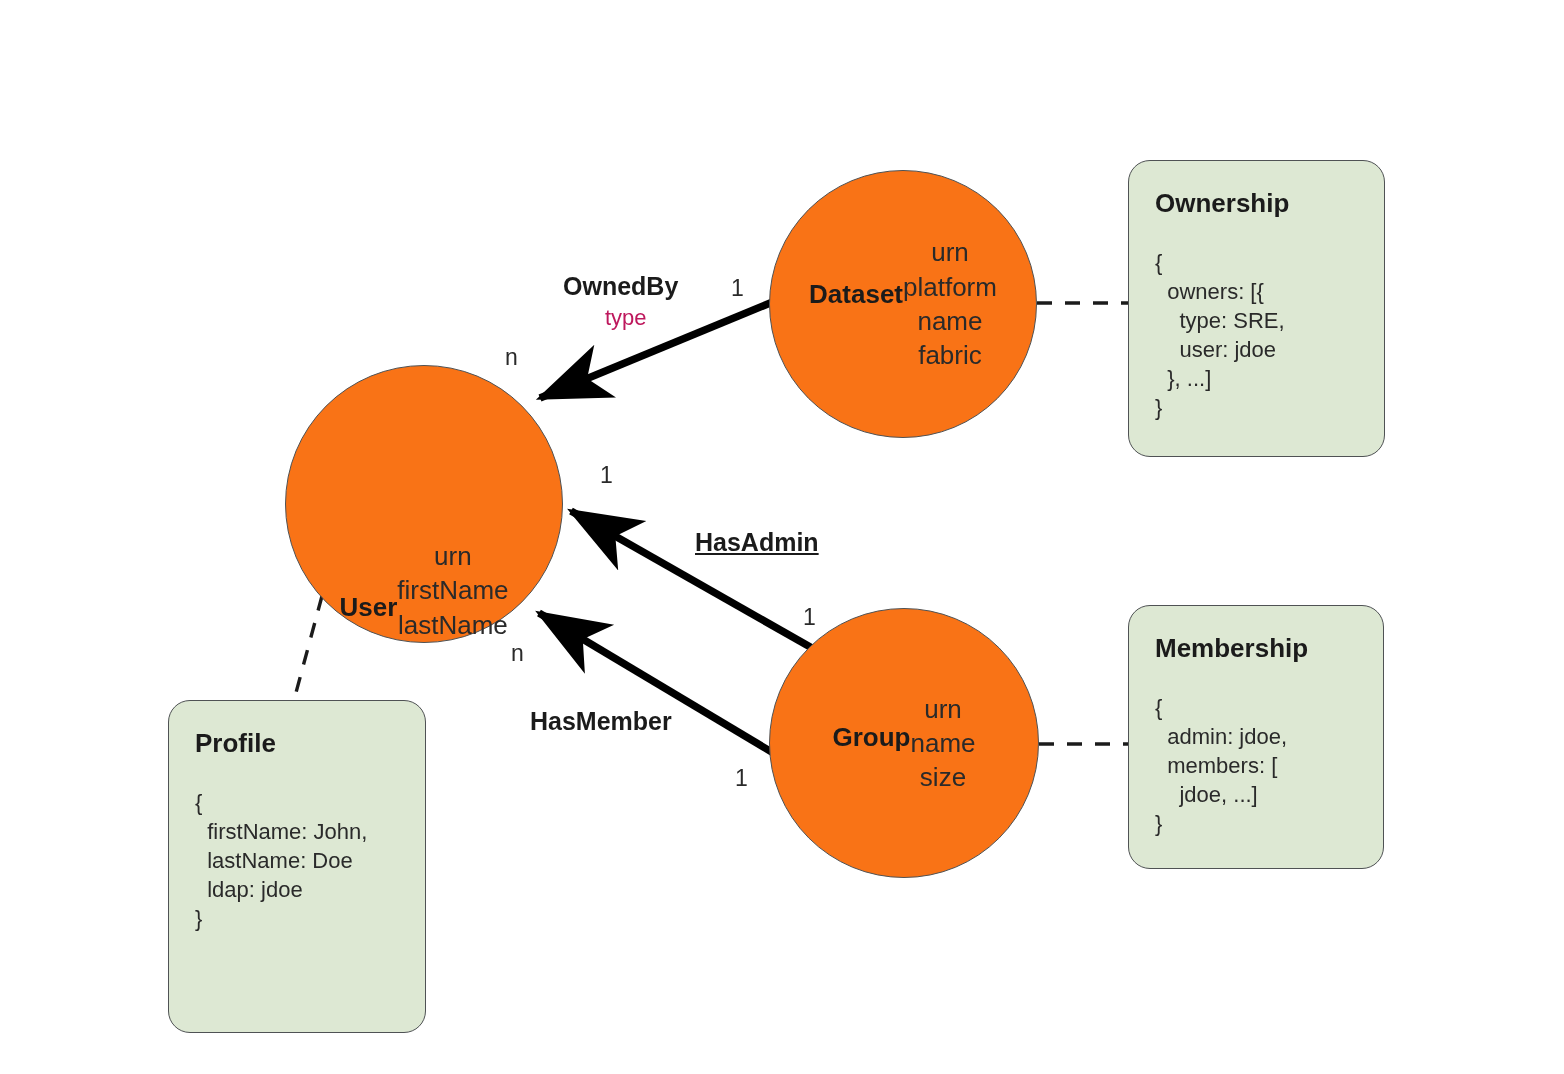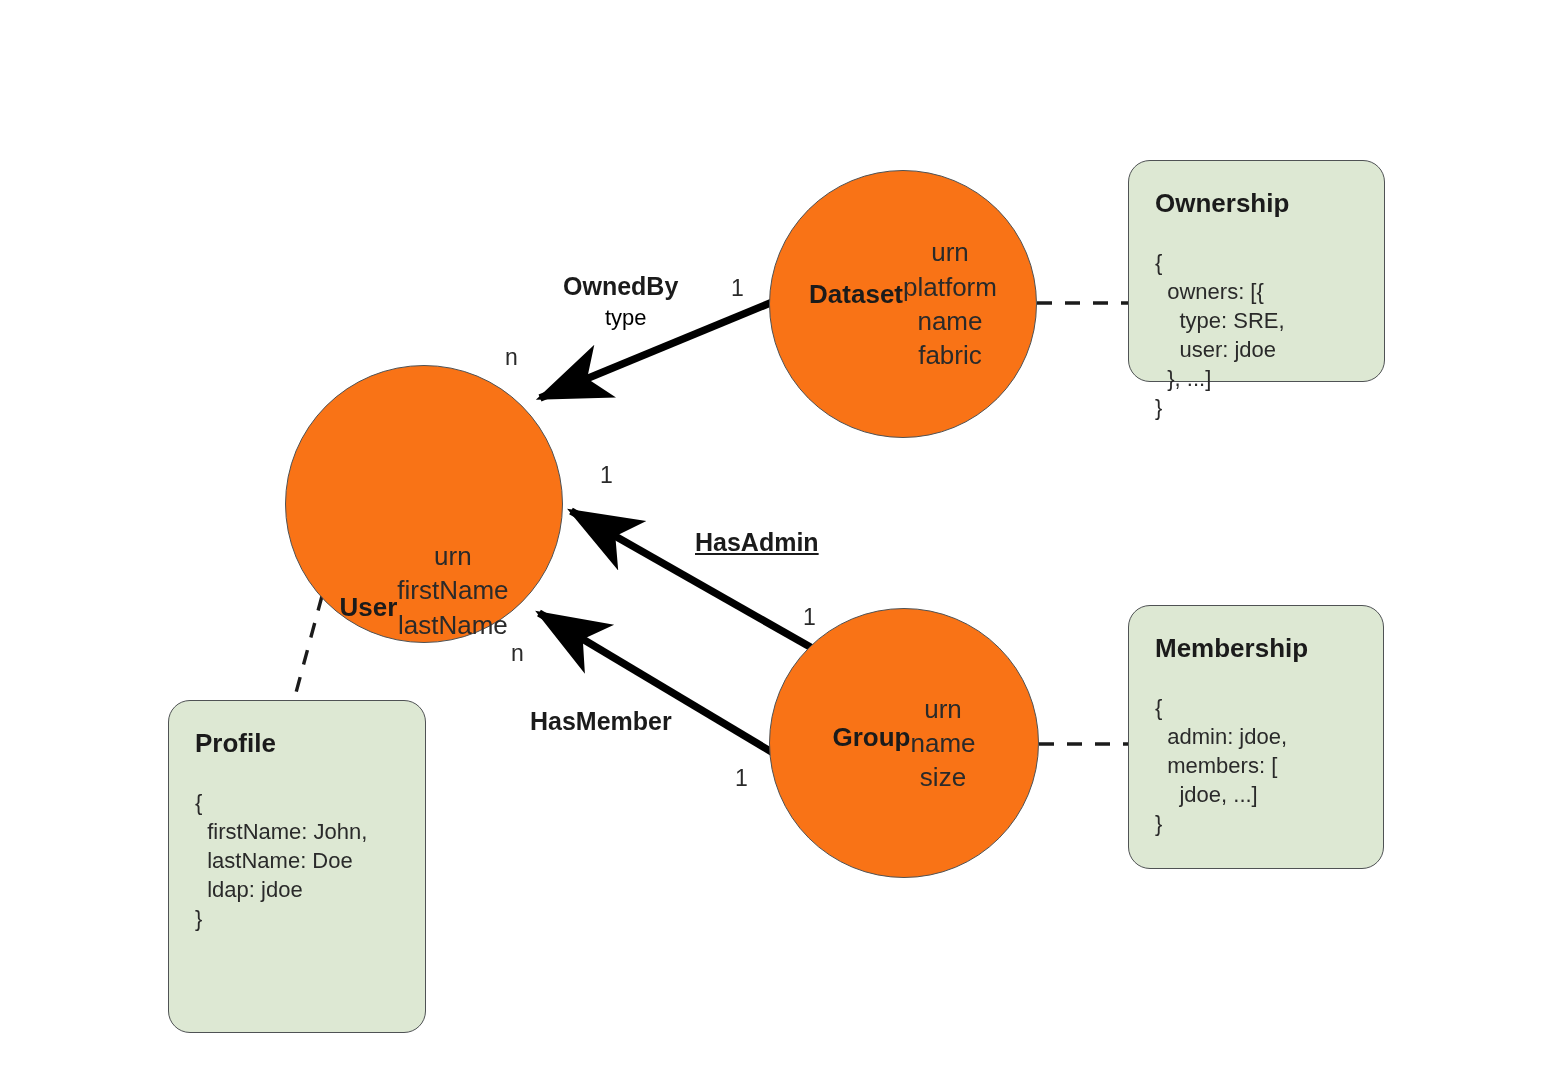--- a/index.html
+++ b/index.html
@@ -79,39 +79,39 @@
     line-height: 1.1;
     margin-bottom: 30px;
   }
   .aspect .a-body {
     font-size: 22px;
     line-height: 1.32;
     white-space: pre;
     color: #2a2a2a;
   }
 
-  #box-ownership  { left: 1128px; top: 160px; width: 257px; height: 222px; }
+  #box-ownership  { left: 1128px; top: 160px; width: 257px; height: 297px; }
   #box-membership { left: 1128px; top: 605px; width: 256px; height: 264px; }
   #box-profile    { left: 168px;  top: 700px; width: 258px; height: 333px; }
 
   
   .lbl {
     position: absolute;
     color: #1b1b1b;
     white-space: nowrap;
     line-height: 1.15;
   }
   .lbl.rel {
     font-size: 25px;
     font-weight: bold;
   }
   .lbl.sub {
     font-size: 22px;
     font-weight: normal;
-    color: #000000;
+    color: #be185d;
   }
   .lbl.card {
     font-size: 23px;
     font-weight: normal;
     color: #2a2a2a;
   }
 
   #lbl-ownedby      { left: 563px; top: 272px; }
   #lbl-ownedby-type { left: 605px; top: 305px; }
   #lbl-ownedby-card1{ left: 731px; top: 275px; }

